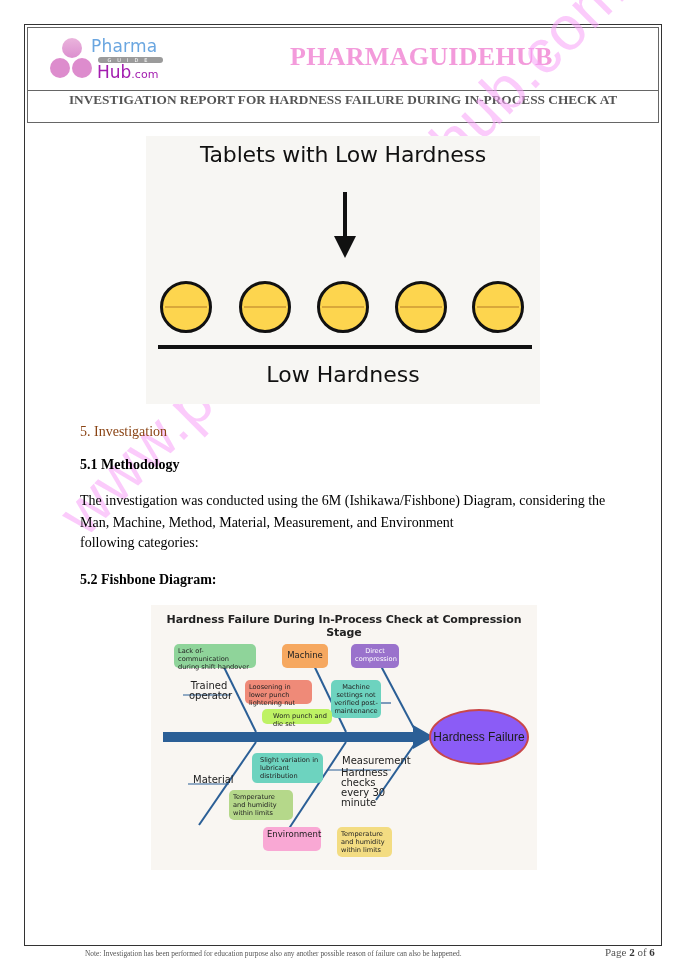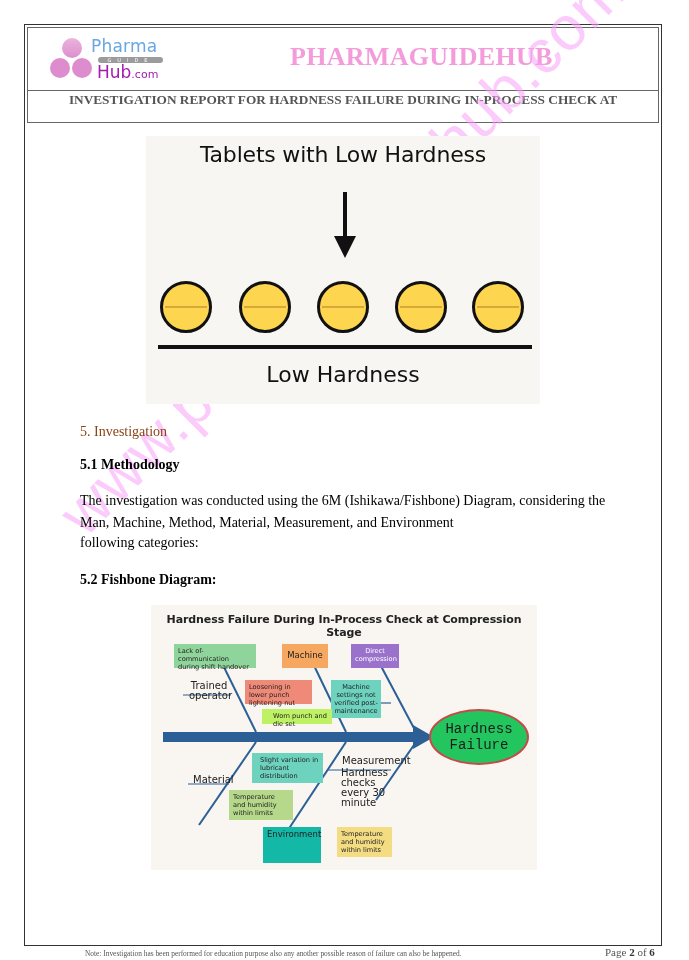--- a/index.html
+++ b/index.html
@@ -35,23 +35,23 @@
 
   .section { position: absolute; left: 80px; z-index: 3; }
   .h-investigation { top: 424px; font-weight: normal; font-size: 14px; color: #8a4414; }
   .h-method { top: 457px; font-weight: bold; font-size: 14px; }
   .para { top: 489px; font-size: 14px; line-height: 24.5px; width: 540px; }
   .h-fishbone { top: 572px; font-weight: bold; font-size: 14px; }
 
   .figure2 { position: absolute; left: 151px; top: 605px; width: 386px; height: 265px; background: #f9f6f2; z-index: 2; }
   .f2-title { position: absolute; left: 0; top: 8px; width: 100%; text-align: center; font-family: "DejaVu Sans", sans-serif; font-weight: bold; font-size: 11px; color: #222; letter-spacing: -0.1px; }
   .fb-svg { position: absolute; left: 0; top: 0; }
-  .box { position: absolute; border-radius: 0; font-family: "DejaVu Sans", sans-serif; font-size: 6.6px; line-height: 8px; color: #222; box-sizing: border-box; padding: 3px 4px; }
+  .box { position: absolute; border-radius: 5px; font-family: "DejaVu Sans", sans-serif; font-size: 6.6px; line-height: 8px; color: #222; box-sizing: border-box; padding: 3px 4px; }
   .lbl { position: absolute; font-family: "DejaVu Sans", sans-serif; font-size: 10px; line-height: 10px; color: #222; }
-  .effect { position: absolute; left: 278px; top: 104px; width: 100px; height: 56px; border-radius: 50%; border: 2px solid #c9474a; background: #22c55e; box-sizing: border-box; display: flex; align-items: center; justify-content: center; text-align: center; font-family: Liberation Mono, monospace; font-size: 14px; line-height: 16px; color: #1d1d1d; }
+  .effect { position: absolute; left: 278px; top: 104px; width: 100px; height: 56px; border-radius: 50%; border: 2px solid #c9474a; background: #8b5cf6; box-sizing: border-box; display: flex; align-items: center; justify-content: center; text-align: center; font-family: Liberation Sans, sans-serif; font-size: 12px; line-height: 16px; color: #1d1d1d; }
 
   .footer-note { position: absolute; left: 85px; top: 949px; font-family: "Liberation Serif", serif; font-size: 7.4px; color: #555; }
   .footer-page { position: absolute; left: 605px; top: 946px; font-family: "Liberation Serif", serif; font-size: 11px; color: #555; }
   .footer-page b { color: #333; }
 </style>
 </head>
 <body>
 
 <div class="page-frame"></div>
 
@@ -126,20 +126,20 @@
   <div class="box" style="left:180px;top:75px;width:50px;height:38px;background:#6dd3bf;text-align:center;padding:3px 2px;">Machine settings not verified post-maintenance</div>
   <div class="box" style="left:111px;top:104px;width:70px;height:15px;background:#bef264;padding-left:11px;">Worn punch and die set</div>
 
   <div class="effect">Hardness Failure</div>
 
   <div class="box" style="left:101px;top:148px;width:71px;height:30px;background:#6dd3bf;padding-left:8px;">Slight variation in lubricant distribution</div>
   <div class="lbl" style="left:42px;top:170px;">Material</div>
   <div class="lbl" style="left:191px;top:151px;">Measurement</div>
   <div class="lbl" style="left:190px;top:163px;width:60px;">Hardness checks every 30 minute</div>
   <div class="box" style="left:78px;top:185px;width:64px;height:30px;background:#b5d88a;">Temperature and humidity within limits</div>
-  <div class="box" style="left:112px;top:222px;width:58px;height:36px;background:#14b8a6;font-size:8.5px;text-align:center;">Environment</div>
+  <div class="box" style="left:112px;top:222px;width:58px;height:24px;background:#f9a8d4;font-size:8.5px;text-align:center;">Environment</div>
   <div class="box" style="left:186px;top:222px;width:55px;height:30px;background:#f3dc82;">Temperature and humidity within limits</div>
 </div>
 
 <div class="watermark">www.pharmaguidehub.com</div>
 
 <div class="footer-note">Note: Investigation has been performed for education purpose also any another possible reason of failure can also be happened.</div>
 <div class="footer-page"><span>Page </span><b>2</b><span> of </span><b>6</b></div>
 
 </body></html>

